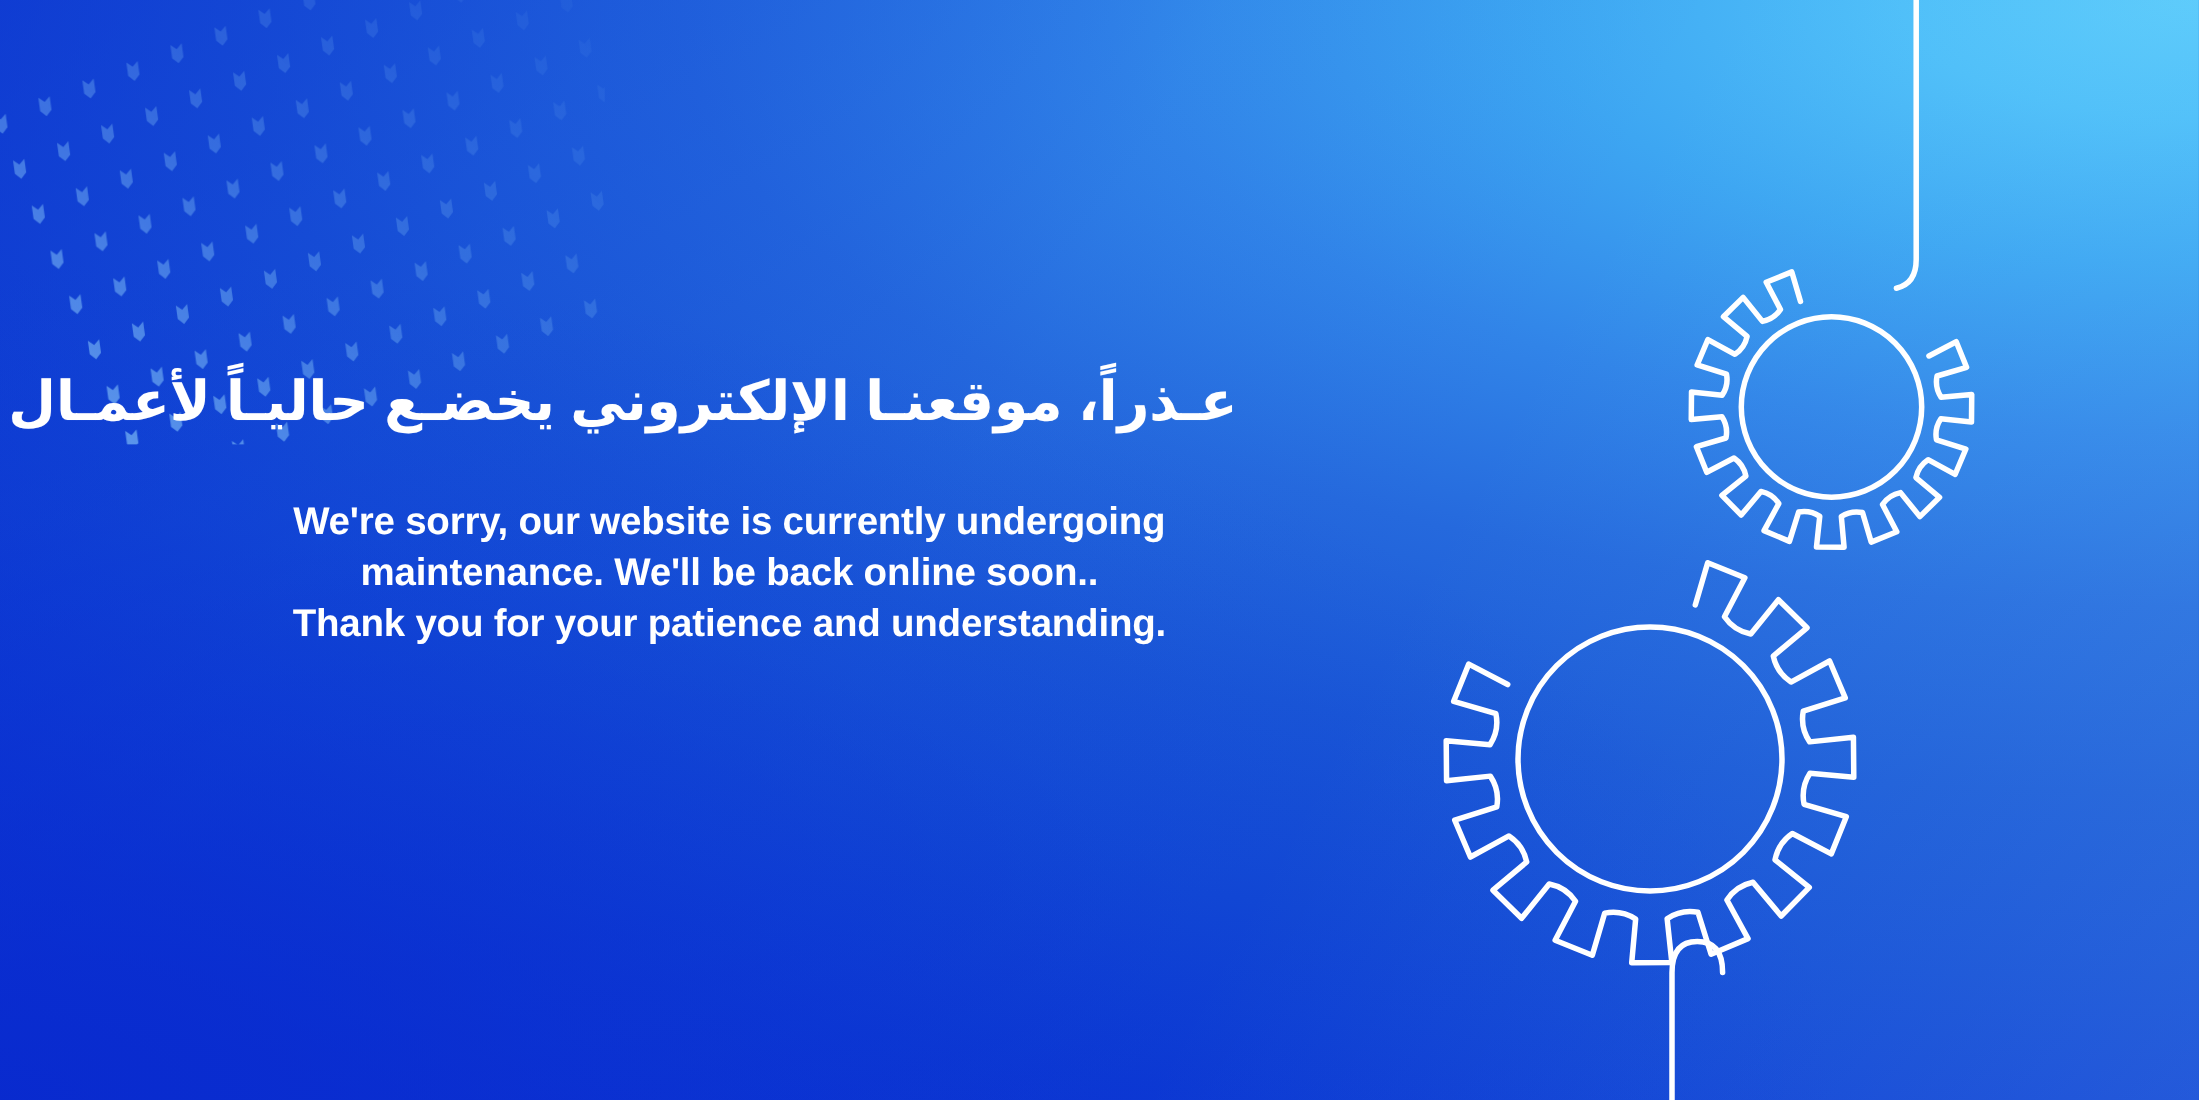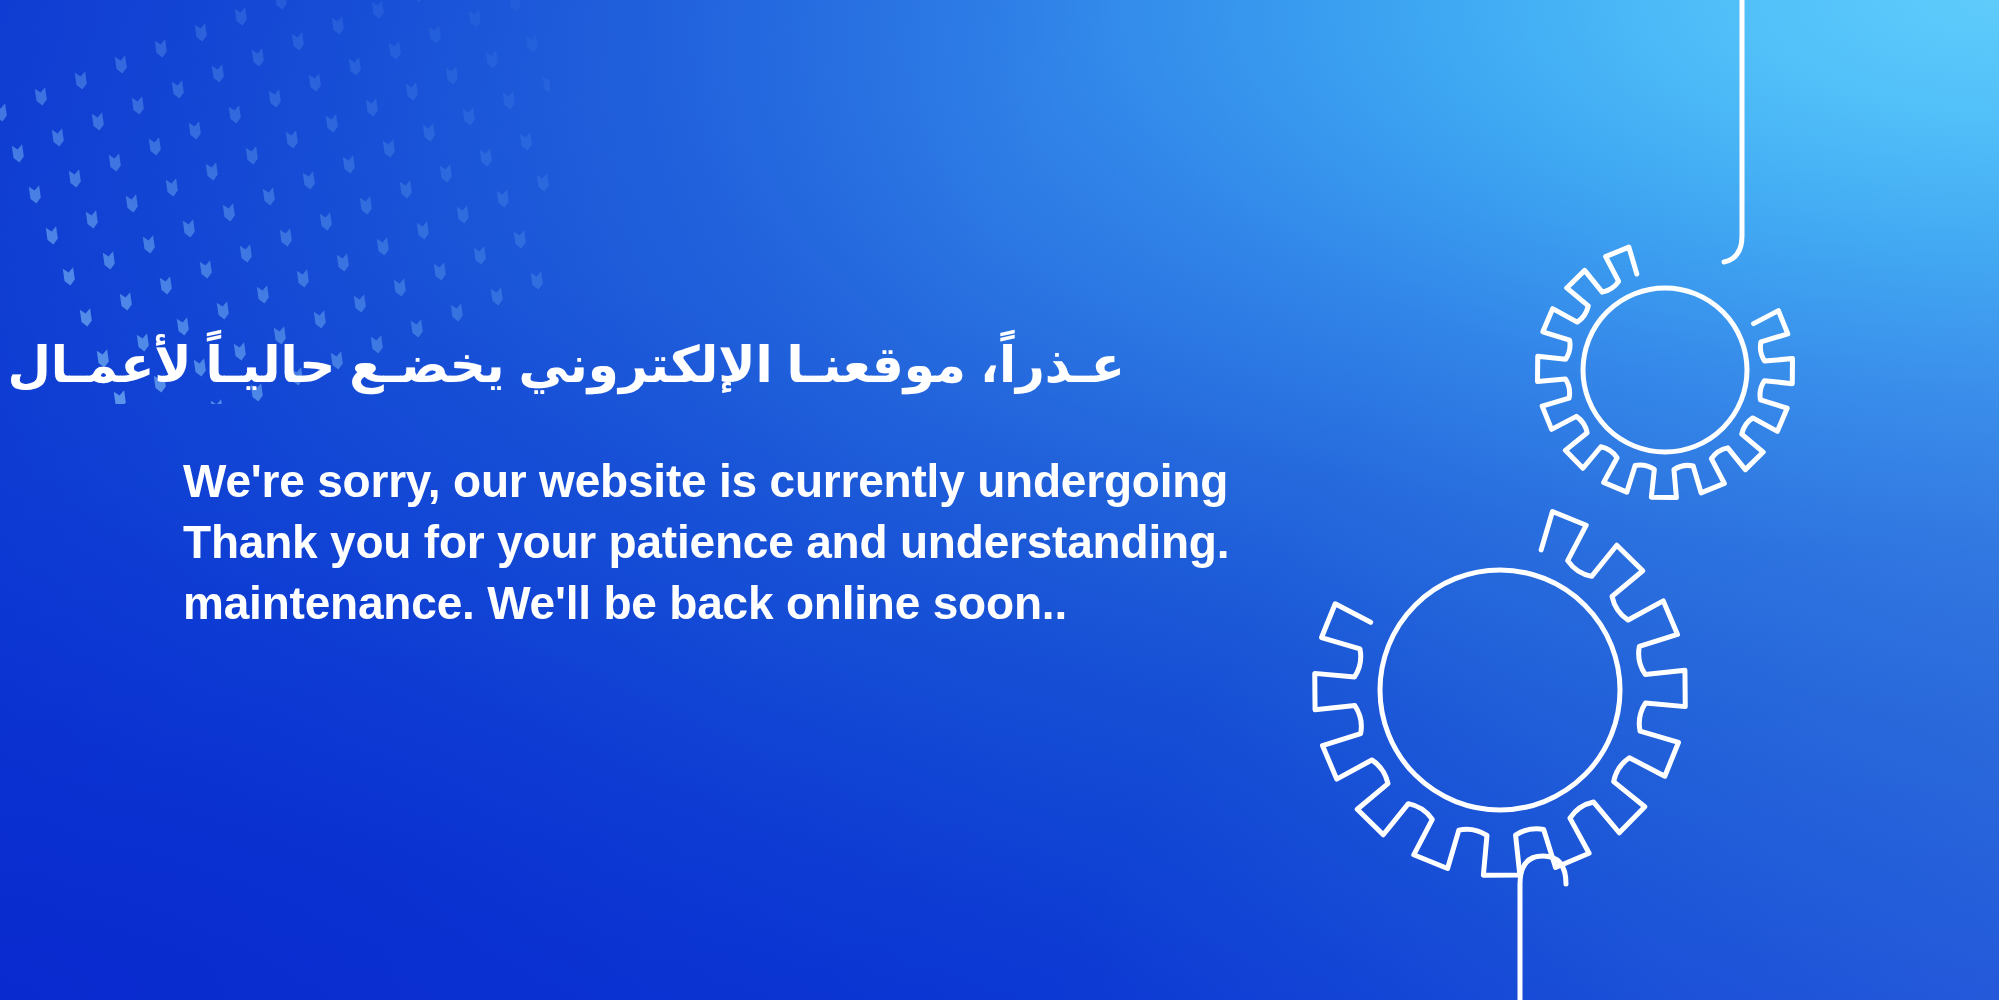--- a/index.html
+++ b/index.html
@@ -99,25 +99,25 @@
     letter-spacing: 0px;
     width: 942px;
     margin: 0;
     text-shadow: 0 0 1px rgba(255,255,255,0.25);
   }
   .arabic-line { display: block; white-space: nowrap; }
 
   .english-block {
     margin-top: 50px;
     color: #FFFFFF;
-    font-size: 46px;
+    font-size: 35px;
     line-height: 1.33;
     font-weight: 700;
     letter-spacing: -0.2px;
-    text-align: left;
+    text-align: center;
     direction: ltr;
   }
   .english-line { display: block; white-space: nowrap; }
 </style>
 </head>
 <body>
 
 <div id="stage">
 
   <div class="bg-base"></div>
@@ -288,19 +288,19 @@
   </div>
 
   <div class="copy">
 
     <div class="arabic-block">
       <span class="arabic-line">عـذراً، موقعنـا الإلكتروني يخضـع حاليـاً لأعمـال صيانــة.</span>
     </div>
 
     <div class="english-block">
       <span class="english-line">We're sorry, our website is currently undergoing</span>
+      <span class="english-line">maintenance. We'll be back online soon..</span>
       <span class="english-line">Thank you for your patience and understanding.</span>
-      <span class="english-line">maintenance. We'll be back online soon..</span>
     </div>
 
   </div>
 
 </div>
 
 </body></html>

